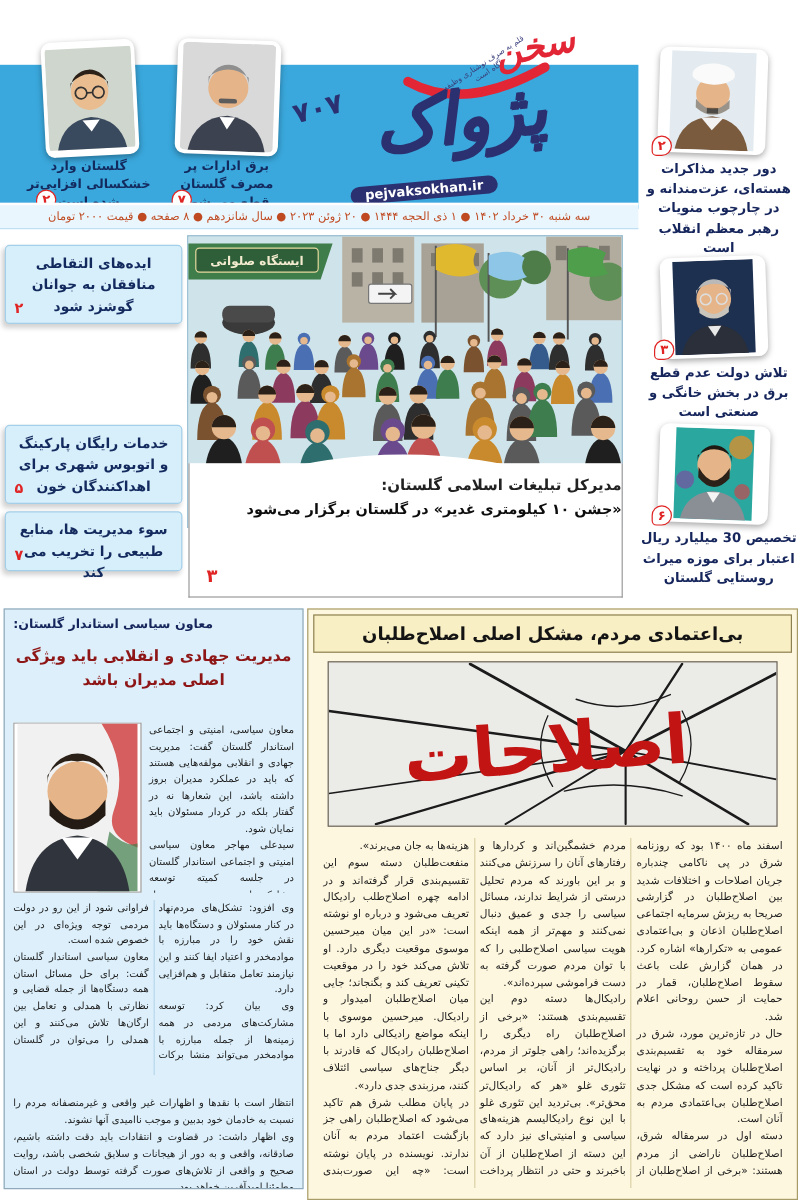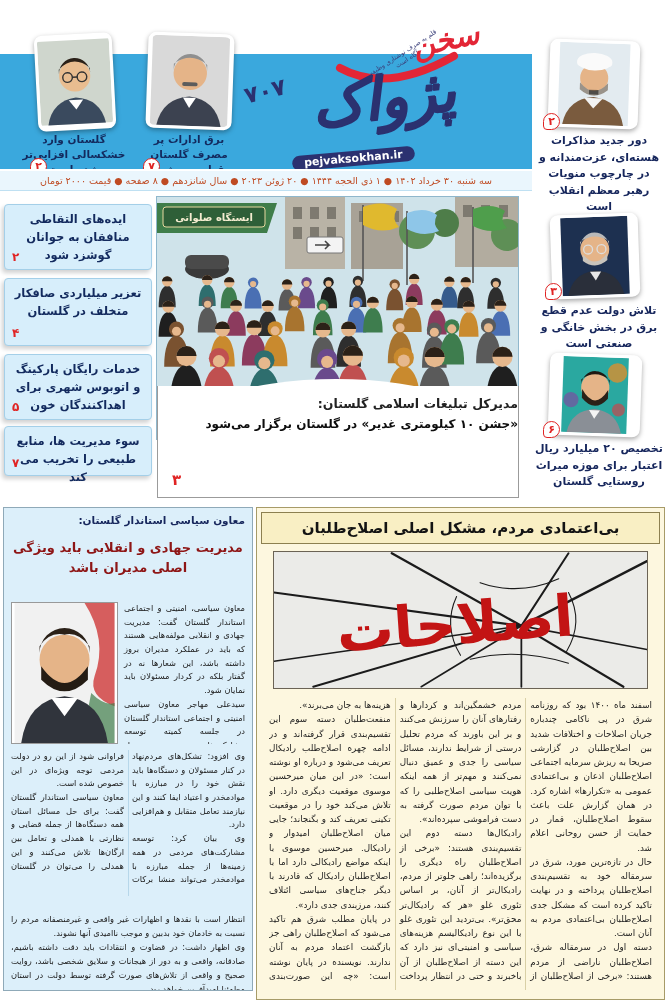--- a/index.html
+++ b/index.html
@@ -79,21 +79,21 @@
     padding-top:10px;
   }
   .main-kicker { font-size:12.5px; color:#222; font-weight:bold; }
   .main-headline { font-size:12px; font-weight:bold; color:#0d0d0d; line-height:1.5; margin-top:4px; }
   .main-badge { position:absolute; left:14px; bottom:8px; color:#e02424; font-size:15px; font-weight:bold; }
   
   .article-left {
     position:absolute; left:3px; top:507px; width:250px; height:484px;
     background:#dceffa; border:1px solid #8fa9b8; padding:6px 7px; overflow:hidden;
   }
-  .al-kicker { text-align:right; font-size:10.5px; font-weight:bold; color:#16265c; }
+  .al-kicker { text-align:left; font-size:10.5px; font-weight:bold; color:#16265c; }
   .al-headline { text-align:center; font-size:13px; font-weight:bold; color:#8e1616; line-height:1.5; margin-top:12px; }
   .al-row { display:flex; gap:6px; margin-top:25px; height:142px; overflow:hidden; }
   .al-row .al-intro { flex:1.15; font-size:8.3px; line-height:1.65; text-align:justify; white-space:pre-line; }
   .al-photo { flex:1; border:1px solid #999; background:#fff; }
   .al-photo svg { width:100%; height:100%; display:block; }
   .al-cols {
     margin-top:6px; height:146px; overflow:hidden;
     column-count:2; column-gap:8px; column-rule:1px solid #b7d7ea; column-fill:auto;
     font-size:8.3px; line-height:1.65; text-align:justify; white-space:pre-line;
   }
@@ -202,29 +202,25 @@
       <circle cx="8" cy="40" r="7" fill="#7a4fa0" opacity="0.7"></circle>
       <circle cx="52" cy="48" r="6" fill="#c8474b" opacity="0.7"></circle>
       <path d="M5,70 Q9,50 30,48 Q51,50 55,70 Z" fill="#8a8f96"></path>
       <path d="M25,49 L30,57 L35,49 Z" fill="#f4f4f4"></path>
       <circle cx="30" cy="28" r="13" fill="#e5b488"></circle>
       <path d="M17,26 A13,13 0 0 1 43,26 L43,21 Q30,11 17,21 Z" fill="#1f1913"></path>
       <path d="M18,30 Q30,50 42,30 L42,38 Q30,52 18,38 Z" fill="#2b2118"></path>
     </svg>
   </div>
   <div class="pbadge" style="left:543px; top:421px;">۶</div>
-  <div class="rail-headline" style="left:534px; top:441px; width:130px;">تخصیص ۲۰ میلیارد ریال اعتبار برای موزه میراث روستایی گلستان</div>
+  <div class="rail-headline" style="left:534px; top:441px; width:130px;">تخصیص 30 میلیارد ریال اعتبار برای موزه میراث روستایی گلستان</div>
 
   <div class="news-box" style="top:204px; height:66px;">
     <span>ایده‌های التقاطی منافقان به جوانان گوشزد شود</span>
     <span class="box-badge">۲</span>
-  </div>
-  <div class="news-box" style="top:278px; height:68px;">
-    <span>تعزیر میلیاردی صافکار متخلف در گلستان</span>
-    <span class="box-badge">۴</span>
   </div>
   <div class="news-box" style="top:354px; height:66px;">
     <span>خدمات رایگان پارکینگ و اتوبوس شهری برای اهداکنندگان خون</span>
     <span class="box-badge">۵</span>
   </div>
   <div class="news-box" style="top:426px; height:50px;">
     <span>سوء مدیریت ها، منابع طبیعی را تخریب می کند</span>
     <span class="box-badge">۷</span>
   </div>
 

